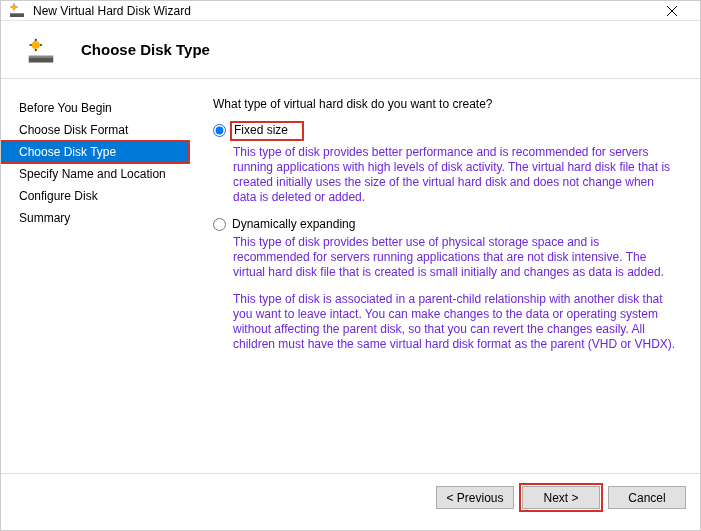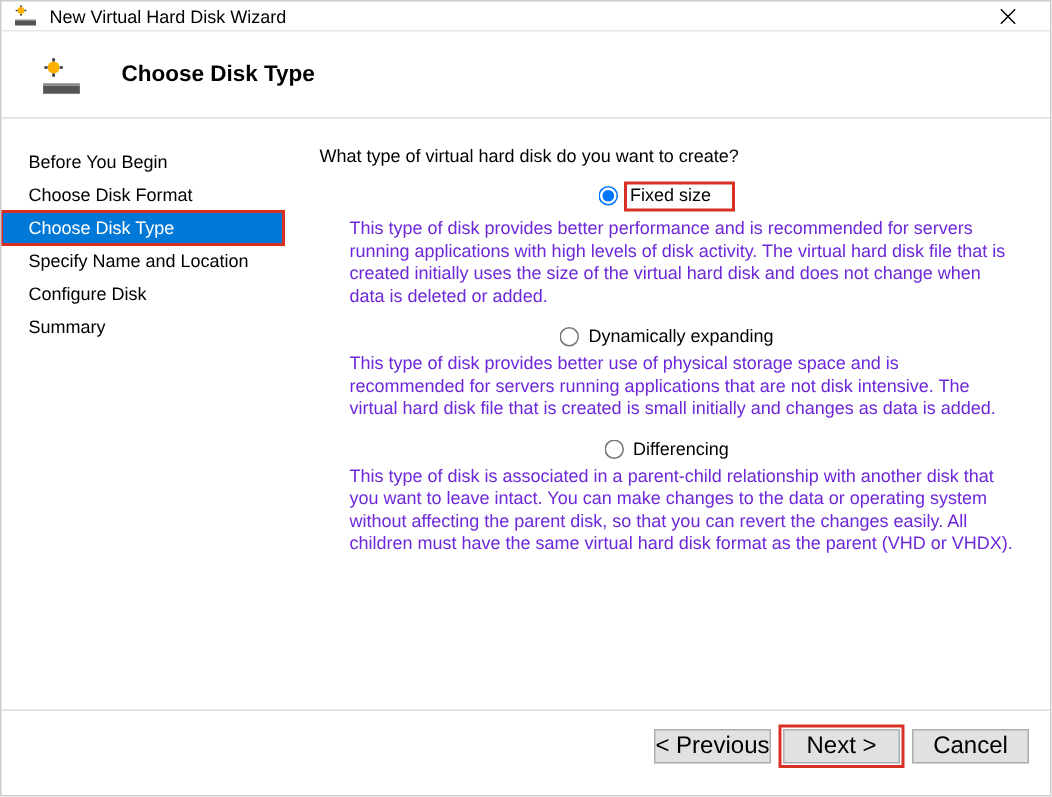--- a/index.html
+++ b/index.html
@@ -70,21 +70,20 @@
   }
   .main {
     flex: 1;
     padding: 18px 24px 0 24px;
   }
   .question { margin-bottom: 12px; }
   .option {
     display: flex;
     align-items: flex-start;
     margin-bottom: 4px;
-    justify-content: center;
   }
   .option input[type=radio] {
     margin: 1px 6px 0 0;
   }
   .option-label-wrap { display: inline; }
   .option.first .option-label-wrap {
     border: 2px solid #d93025;
     padding: 0 14px 2px 2px;
     margin-left: -2px;
     margin-top: -2px;
@@ -102,21 +101,21 @@
     align-items: center;
     padding-right: 14px;
     gap: 8px;
   }
   .btn {
     min-width: 78px;
     height: 23px;
     background: #e1e1e1;
     border: 1px solid #adadad;
     font-family: inherit;
-    font-size: 16px;
+    font-size: 12px;
     cursor: pointer;
   }
   .btn.highlight {
     outline: 2px solid #d93025;
     outline-offset: 1px;
   }
   svg.disk-icon line { stroke: #333; stroke-width: 1; }
   svg.disk-icon .sun { fill: #ffb100; }
 </style>
 </head>
@@ -176,24 +175,20 @@
       <span class="option-label-wrap"><span>Fixed size</span></span>
     </label>
     <div class="desc">This type of disk provides better performance and is recommended for servers running applications with high levels of disk activity. The virtual hard disk file that is created initially uses the size of the virtual hard disk and does not change when data is deleted or added.</div>
 
     <label class="option">
       <input type="radio" name="disktype" style="">
       <span>Dynamically expanding</span>
     </label>
     <div class="desc">This type of disk provides better use of physical storage space and is recommended for servers running applications that are not disk intensive. The virtual hard disk file that is created is small initially and changes as data is added.</div>
 
-    <label class="option">
-      <input type="radio" name="disktype" style="">
-      <span>Differencing</span>
-    </label>
     <div class="desc">This type of disk is associated in a parent-child relationship with another disk that you want to leave intact. You can make changes to the data or operating system without affecting the parent disk, so that you can revert the changes easily. All children must have the same virtual hard disk format as the parent (VHD or VHDX).</div>
   </div>
 </div>
 
 <div class="footer">
   <button class="btn">&lt; Previous</button>
   <button class="btn highlight">Next &gt;</button>
   <button class="btn">Cancel</button>
 </div>
 

